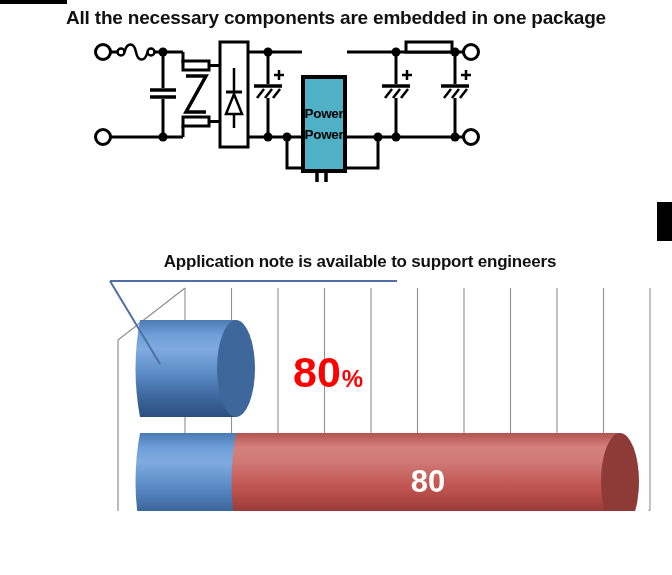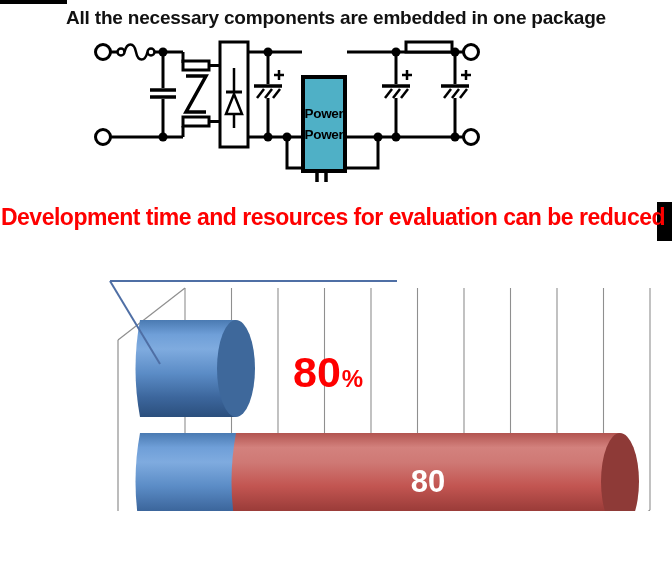--- a/index.html
+++ b/index.html
@@ -114,22 +114,22 @@
       <circle cx="471" cy="52" r="7.5" fill="#fff" stroke="#000" stroke-width="3"></circle>
       <circle cx="471" cy="137" r="7.5" fill="#fff" stroke="#000" stroke-width="3"></circle>
     </g>
   </svg>
 
   <div class="abs module" style="left:301px;top:54px;width:46px;height:98px;margin-top:21px;">
     <span>Power</span>
     <span>Power</span>
   </div>
 
-  <div class="abs headline" style="left:0;top:204px;width:666px;">Development time and resources for evaluation can be reduced</div>
-
+
+  <div class="abs appnote" style="left:100px;top:252px;width:520px;">Application note is available to support engineers</div>
 
   <svg class="abs" style="left:0;top:278px;" width="672" height="297" viewBox="0 278 672 297">
     <defs>
       <linearGradient id="gBlue" x1="0" y1="0" x2="0" y2="1">
         <stop offset="0%" stop-color="#4a7ab2"></stop>
         <stop offset="15%" stop-color="#6f9fd8"></stop>
         <stop offset="30%" stop-color="#7fabdf"></stop>
         <stop offset="55%" stop-color="#5b8cc6"></stop>
         <stop offset="80%" stop-color="#3c669c"></stop>
         <stop offset="100%" stop-color="#2b4f7d"></stop>

